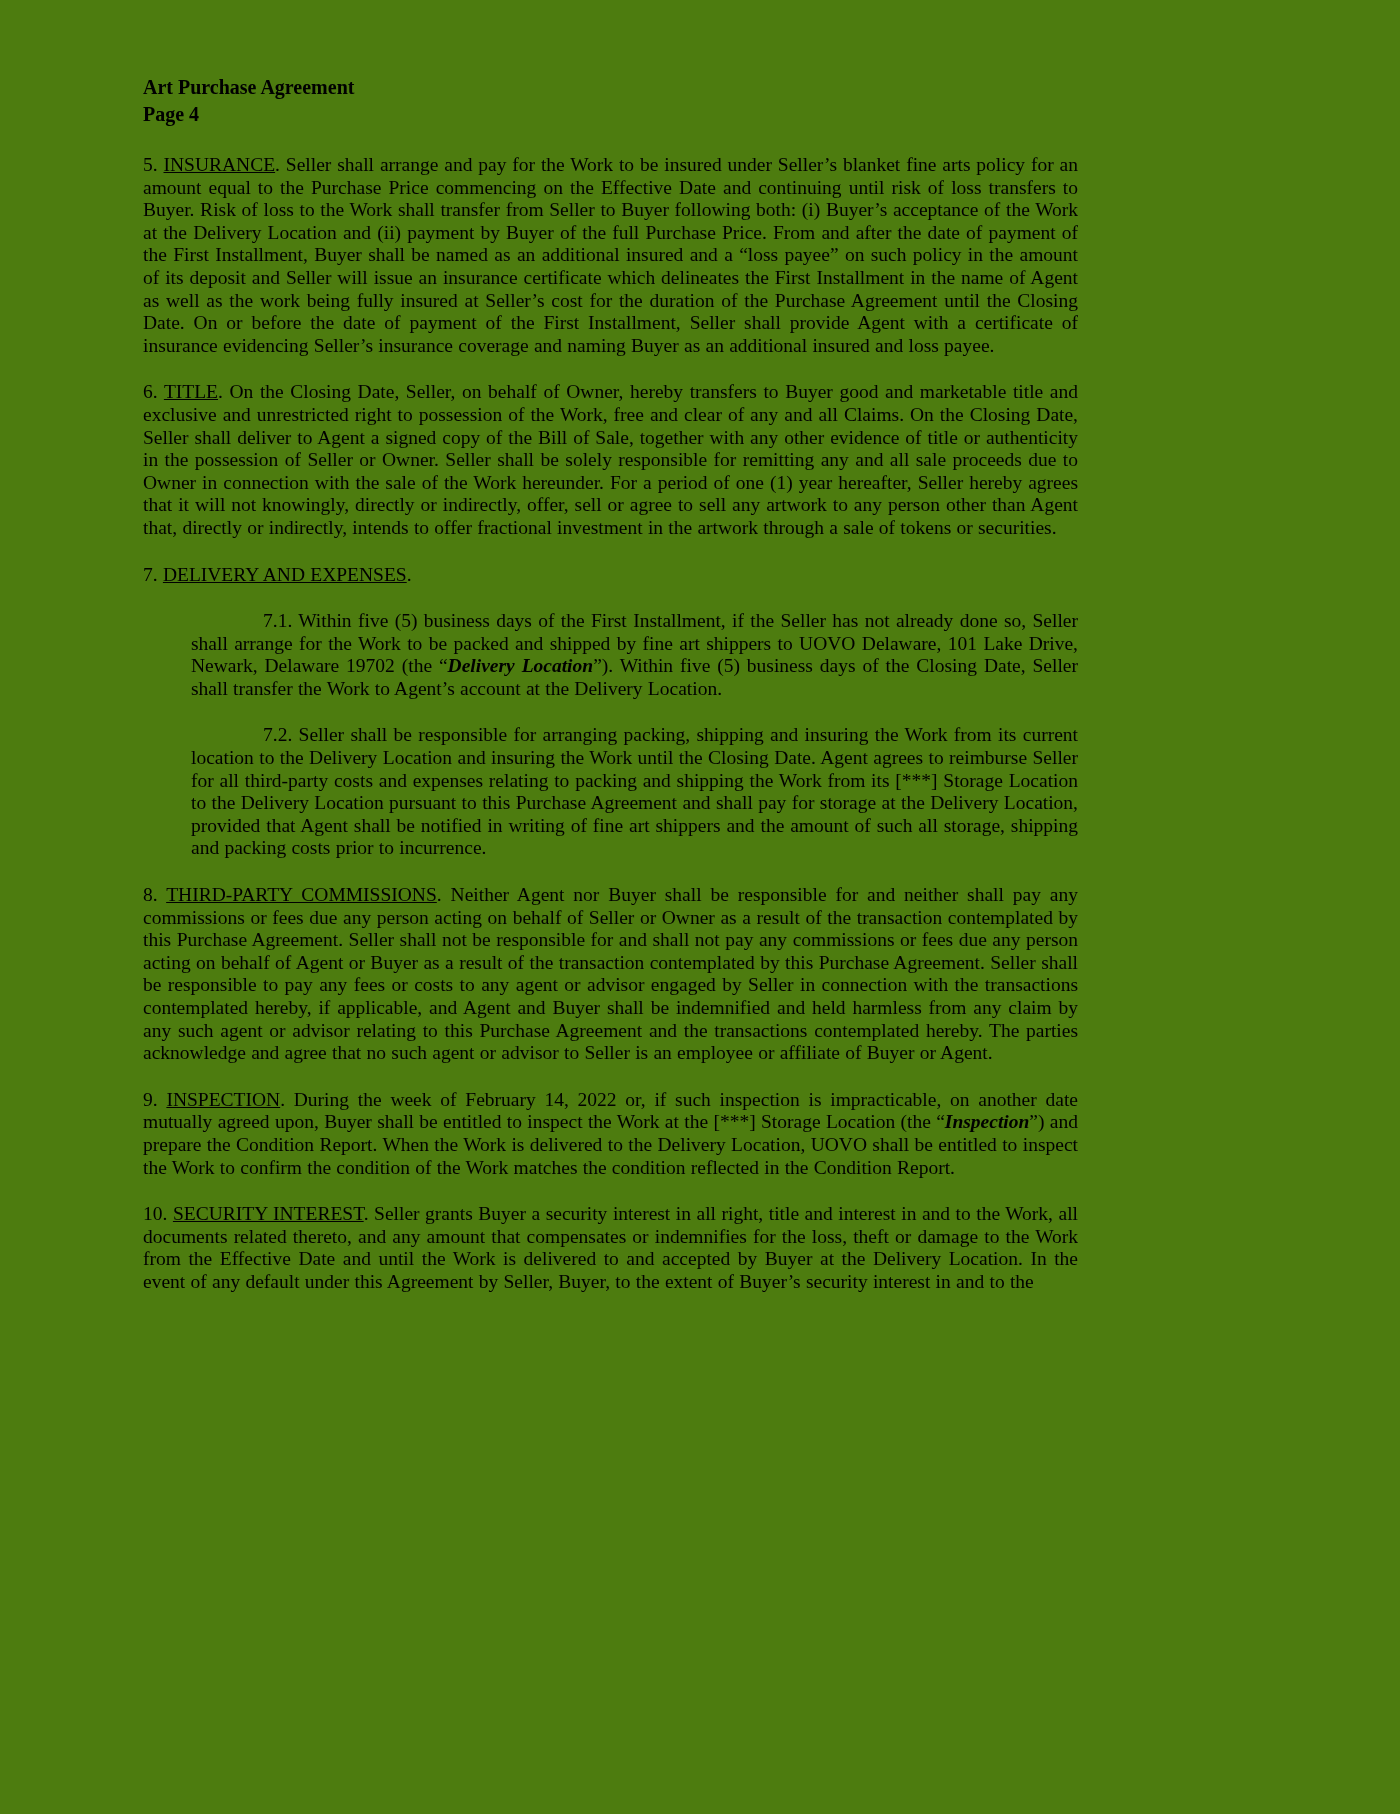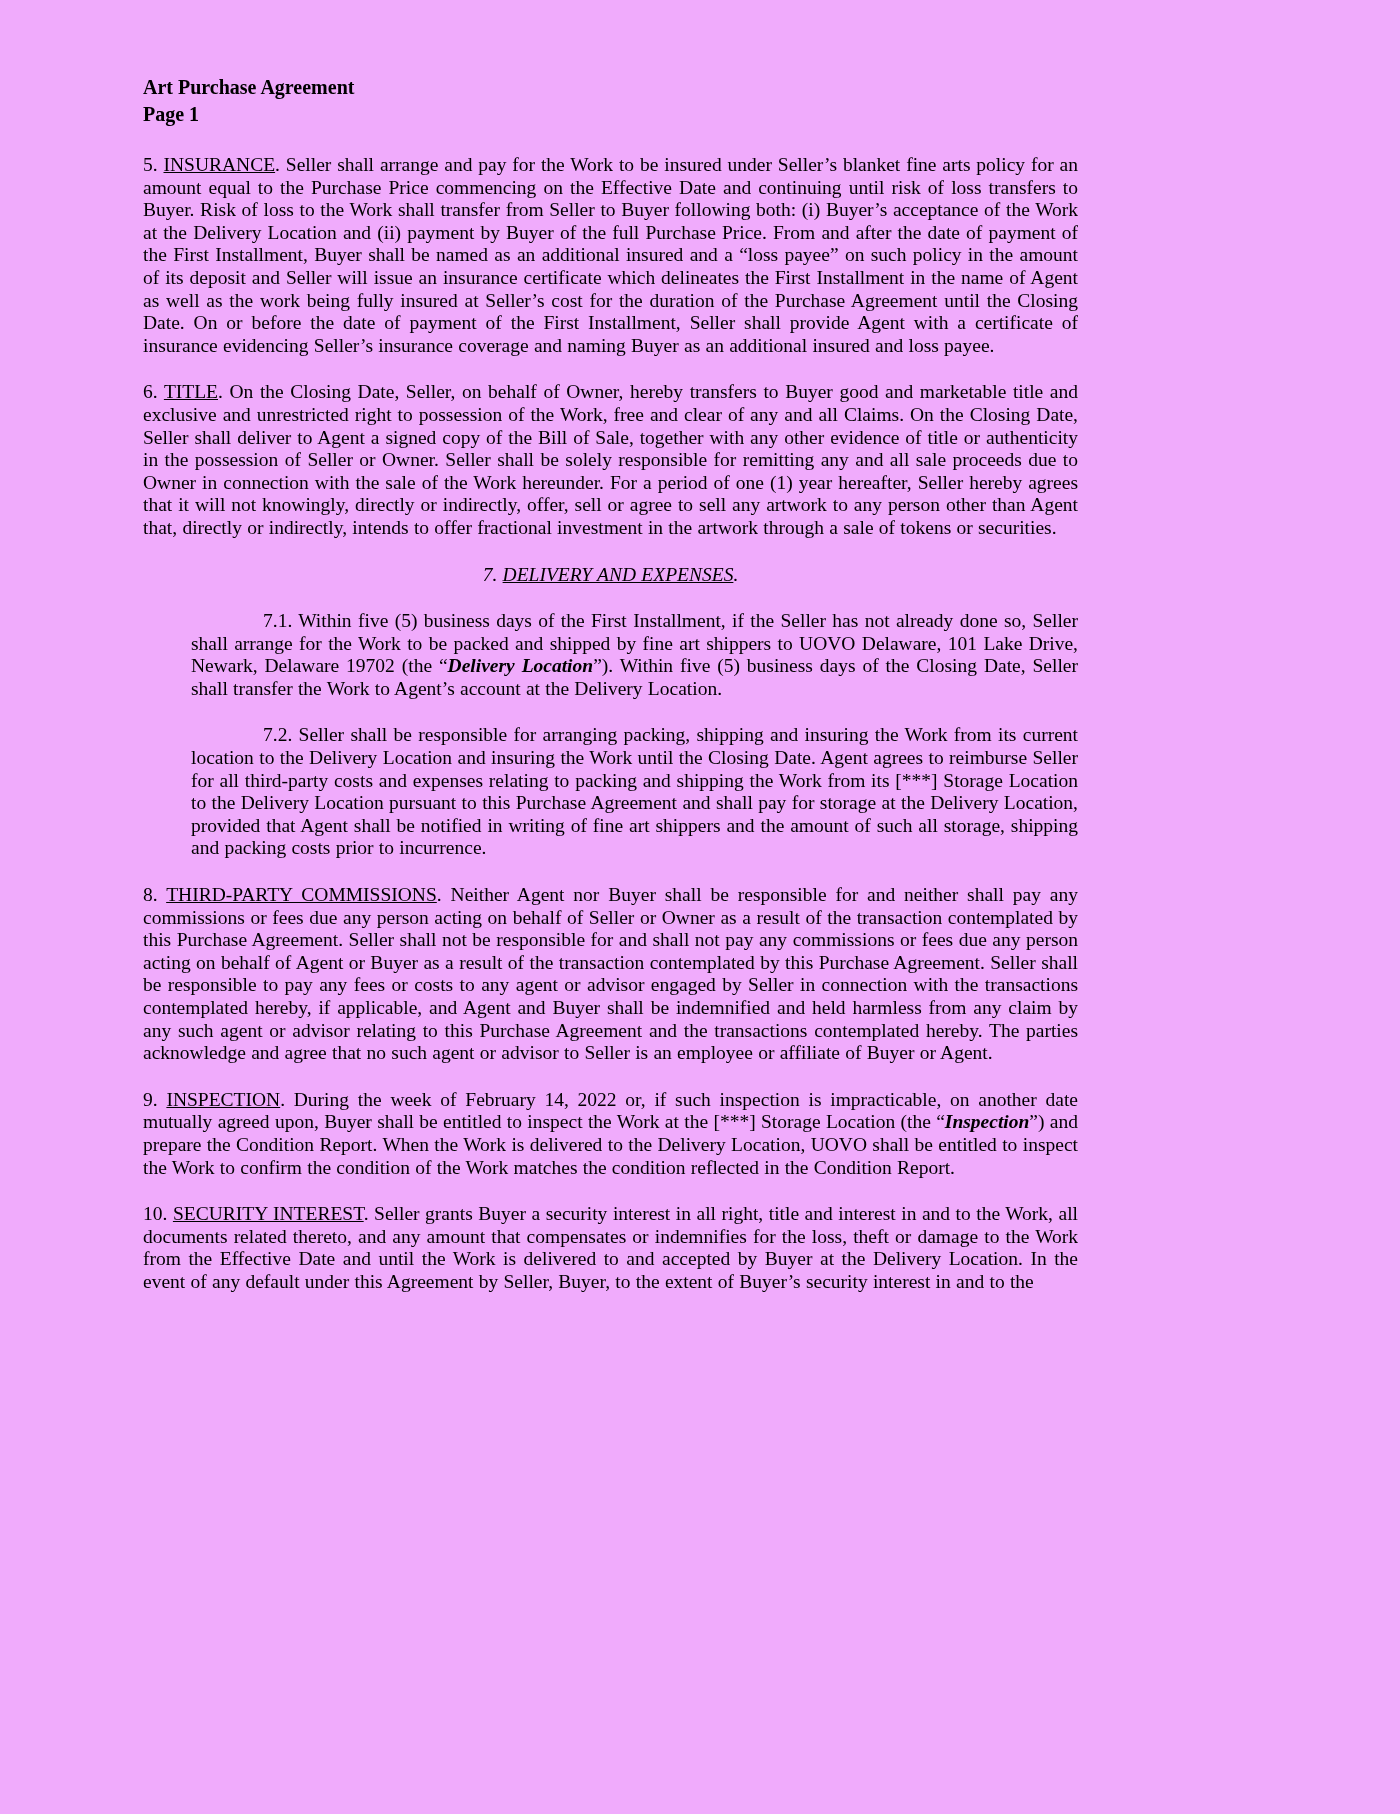--- a/index.html
+++ b/index.html
@@ -8,48 +8,48 @@
     width: 1400px;
     height: 1814px;
     font-family: "Liberation Serif", "DejaVu Serif", serif;
     color: #000000;
     overflow: hidden;
   }
   .page {
     width: 1400px;
     height: 1814px;
     padding: 74px 322px 40px 143px;
-    background: #f0abfc;
+    background: #4d7c0f;
   }
   .doc-header {
     font-size: 20px;
     font-weight: bold;
     line-height: 27px;
     margin-bottom: 26px;
   }
   p.para {
     font-size: 19.5px;
     line-height: 22.6px;
     text-align: justify;
     margin-bottom: 24px;
     word-spacing: 0.02em;
   }
   p.para.indent { text-indent: 72px; margin-left: 48px; }
-  p.para.single-line { text-align: center; font-style: italic; }
+  p.para.single-line { text-align: left; }
   .u { text-decoration: underline; }
   .bi { font-weight: bold; font-style: italic; }
 </style>
 </head>
 <body>
 
 <main class="page">
 
   <header class="doc-header">
     <div>Art Purchase Agreement</div>
-    <div>Page 1</div>
+    <div>Page 4</div>
   </header>
 
 
   <p class="para"><span>5. </span><span class="u">INSURANCE</span><span>. Seller shall arrange and pay for the Work to be insured under Seller’s blanket fine arts policy for an amount equal to the Purchase Price commencing on the Effective Date and continuing until risk of loss transfers to Buyer. Risk of loss to the Work shall transfer from Seller to Buyer following both: (i) Buyer’s acceptance of the Work at the Delivery Location and (ii) payment by Buyer of the full Purchase Price. From and after the date of payment of the First Installment, Buyer shall be named as an additional insured and a “loss payee” on such policy in the amount of its deposit and Seller will issue an insurance certificate which delineates the First Installment in the name of Agent as well as the work being fully insured at Seller’s cost for the duration of the Purchase Agreement until the Closing Date. On or before the date of payment of the First Installment, Seller shall provide Agent with a certificate of insurance evidencing Seller’s insurance coverage and naming Buyer as an additional insured and loss payee.</span></p>
 
   <p class="para"><span>6. </span><span class="u">TITLE</span><span>. On the Closing Date, Seller, on behalf of Owner, hereby transfers to Buyer good and marketable title and exclusive and unrestricted right to possession of the Work, free and clear of any and all Claims. On the Closing Date, Seller shall deliver to Agent a signed copy of the Bill of Sale, together with any other evidence of title or authenticity in the possession of Seller or Owner. Seller shall be solely responsible for remitting any and all sale proceeds due to Owner in connection with the sale of the Work hereunder. For a period of one (1) year hereafter, Seller hereby agrees that it will not knowingly, directly or indirectly, offer, sell or agree to sell any artwork to any person other than Agent that, directly or indirectly, intends to offer fractional investment in the artwork through a sale of tokens or securities.</span></p>
 
   <p class="para single-line"><span>7. </span><span class="u">DELIVERY AND EXPENSES</span><span>.</span></p>
 
   <p class="para indent"><span>7.1. Within five (5) business days of the First Installment, if the Seller has not already done so, Seller shall arrange for the Work to be packed and shipped by fine art shippers to UOVO Delaware, 101 Lake Drive, Newark, Delaware 19702 (the “</span><span class="bi">Delivery Location</span><span>”).  Within five (5) business days of the Closing Date, Seller shall transfer the Work to Agent’s account at the Delivery Location.</span></p>

